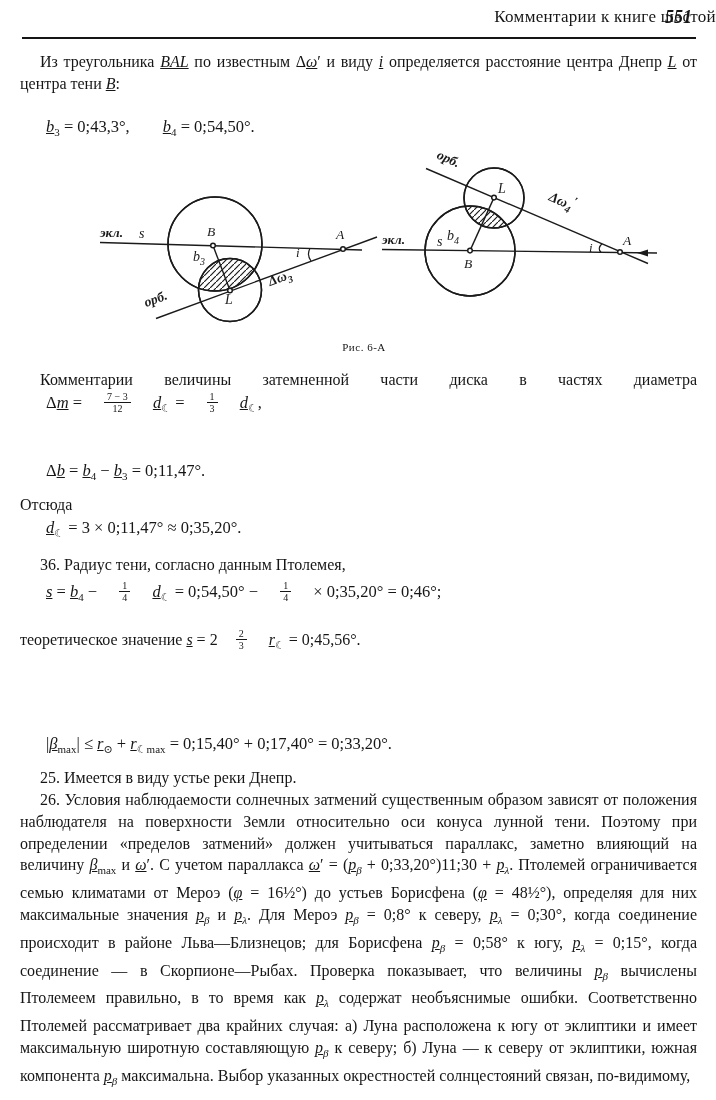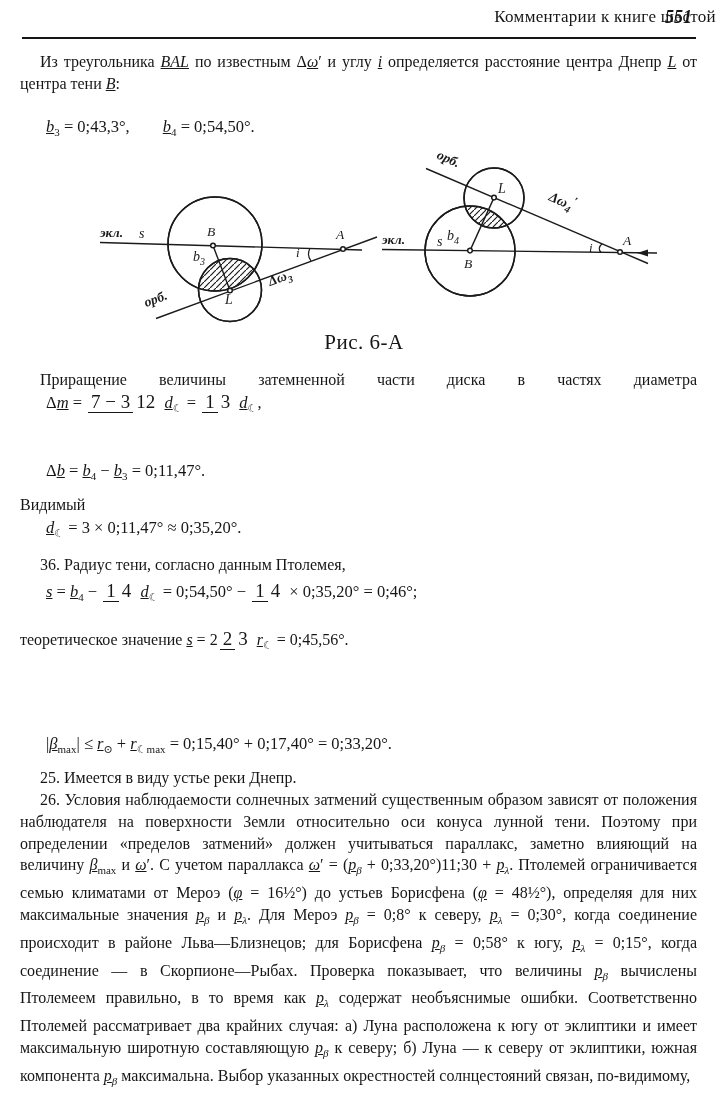--- a/index.html
+++ b/index.html
@@ -6,42 +6,42 @@
   .page{position:relative;width:716px;height:1100px;background:#ffffff;color:#161616;
         font-family:"Liberation Serif","DejaVu Serif",serif;font-size:16px;overflow:hidden;}
   .abs{position:absolute;left:20px;width:677px;}
   .para{margin:0;text-align:justify;line-height:21.8px;white-space:normal;}
   .ind{text-indent:20px;}
   .fullline{text-align-last:justify;}
   .it{font-style:italic;text-decoration:underline;}
   .sub{font-size:11px;vertical-align:-4px;}
   .subi{font-size:11px;vertical-align:-4px;font-style:italic;}
   .formula{padding-left:26px;white-space:pre-wrap;font-size:16.5px;line-height:22px;}
-  .frac{display:inline-flex;flex-direction:row;text-align:center;vertical-align:middle;
-        line-height:1.12;font-size:19px;margin:0 2px;transform:translateY(-2px);}
+  .frac{display:inline-flex;flex-direction:column;text-align:center;vertical-align:middle;
+        line-height:1.12;font-size:10px;margin:0 18px;transform:translateY(-2px);}
   .frac .num{border-bottom:1.4px solid #161616;padding:0 3px;}
   .frac .den{padding:0 3px;}
   .header-title{position:absolute;top:7px;left:0;right:0;text-align:right;
         font-size:17px;letter-spacing:.3px;}
   .page-num{position:absolute;top:7px;right:24px;font-style:italic;font-weight:bold;font-size:18px;}
   .rule{position:absolute;top:37px;left:22px;right:20px;border-top:2.6px solid #151515;}
-  .caption{position:absolute;top:330px;left:0;right:0;text-align:center;font-size:21px;letter-spacing:.5px;margin-left:12px;}
+  .caption{position:absolute;top:341px;left:0;right:0;text-align:center;font-size:11px;letter-spacing:.5px;margin-left:12px;}
   svg text{font-family:"Liberation Serif","DejaVu Serif",serif;fill:#1b1b1b;}
   .flbl{font-style:italic;}
 </style>
 </head>
 <body>
 
 <div class="page">
 
   <div class="header-title">Комментарии к книге шестой</div>
   <div class="page-num">551</div>
   <div class="rule"></div>
 
-  <p class="para ind abs" style="top:51px;"><span>Из треугольника </span><span class="it">BAL</span><span> по известным Δ</span><span class="it">ω</span><span>′ и углу </span><span class="it">i</span><span> определяется расстояние центра Днепр </span><span class="it">L</span><span> от центра тени </span><span class="it">B</span><span>:</span></p>
+  <p class="para ind abs" style="top:51px;"><span>Из треугольника </span><span class="it">BAL</span><span> по известным Δ</span><span class="it">ω</span><span>′ и виду </span><span class="it">i</span><span> определяется расстояние центра Днепр </span><span class="it">L</span><span> от центра тени </span><span class="it">B</span><span>:</span></p>
 
   <div class="formula abs" style="top:116px;"><span class="it">b</span><span class="sub">3</span><span> = 0;43,3°,        </span><span class="it">b</span><span class="sub">4</span><span> = 0;54,50°.</span></div>
 
   <svg style="position:absolute;left:0;top:146px;" width="716" height="196" viewBox="0 146 716 196">
     <defs>
       <pattern id="hatch" patternUnits="userSpaceOnUse" width="6" height="6">
         <path d="M0,6 L6,0" stroke="#1b1b1b" stroke-width="1.2"></path>
       </pattern>
       <clipPath id="clipL">
           <circle cx="215" cy="244" r="47"></circle>
@@ -100,28 +100,28 @@
       <text class="flbl" x="498" y="193" font-size="14">L</text>
       <text class="flbl" font-size="14" font-weight="bold" transform="rotate(24 548 200)" x="548" y="200"><tspan>Δω</tspan><tspan dy="4" font-size="10">4</tspan><tspan dy="-10" font-size="12">′</tspan></text>
       <text class="flbl" x="589" y="252" font-size="13">i</text>
       <text class="flbl" x="623" y="245" font-size="13.5">A</text>
       <text class="flbl" font-size="13.5" font-weight="bold" transform="rotate(24 436 158)" x="436" y="158">орб.</text>
     </g>
   </svg>
 
   <div class="caption">Рис. 6-А</div>
 
-  <p class="para ind fullline abs" style="top:369px;"><span>Приращение величины затемненной части диска в частях диаметра</span></p>
+  <p class="para ind fullline abs" style="top:369px;"><span>Комментарии величины затемненной части диска в частях диаметра</span></p>
 
   <div class="formula abs" style="top:392px;"><span>Δ</span><span class="it">m</span><span> = </span><span class="frac"><span class="num">7 − 3</span><span class="den">12</span></span><span> </span><span class="it">d</span><span class="sub">☾</span><span> = </span><span class="frac"><span class="num">1</span><span class="den">3</span></span><span> </span><span class="it">d</span><span class="sub">☾</span><span>,</span></div>
 
 
   <div class="formula abs" style="top:460px;"><span>Δ</span><span class="it">b</span><span> = </span><span class="it">b</span><span class="sub">4</span><span> − </span><span class="it">b</span><span class="sub">3</span><span> = 0;11,47°.</span></div>
 
-  <p class="para abs" style="top:494px;"><span>Видимый</span></p>
+  <p class="para abs" style="top:494px;"><span>Отсюда</span></p>
 
   <div class="formula abs" style="top:517px;"><span class="it">d</span><span class="sub">☾</span><span> = 3 × 0;11,47° ≈ 0;35,20°.</span></div>
 
   <p class="para ind abs" style="top:554px;"><span>36. Радиус тени, согласно данным Птолемея,</span></p>
 
   <div class="formula abs" style="top:581px;"><span class="it">s</span><span> = </span><span class="it">b</span><span class="sub">4</span><span> − </span><span class="frac"><span class="num">1</span><span class="den">4</span></span><span> </span><span class="it">d</span><span class="sub">☾</span><span> = 0;54,50° − </span><span class="frac"><span class="num">1</span><span class="den">4</span></span><span> × 0;35,20° = 0;46°;</span></div>
 
   <p class="para abs" style="top:629px;"><span>теоретическое  значение  </span><span class="it">s</span><span> = 2</span><span class="frac">
         <span class="num">2</span>
         <span class="den">3</span>

